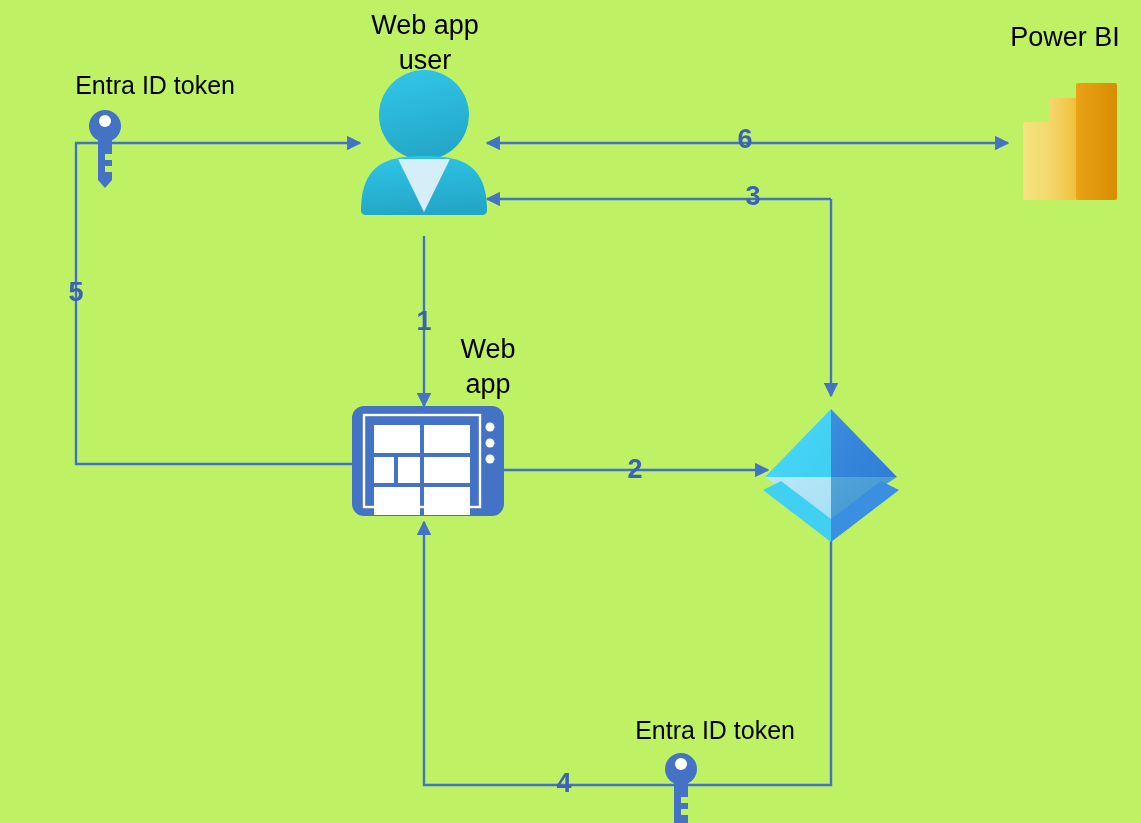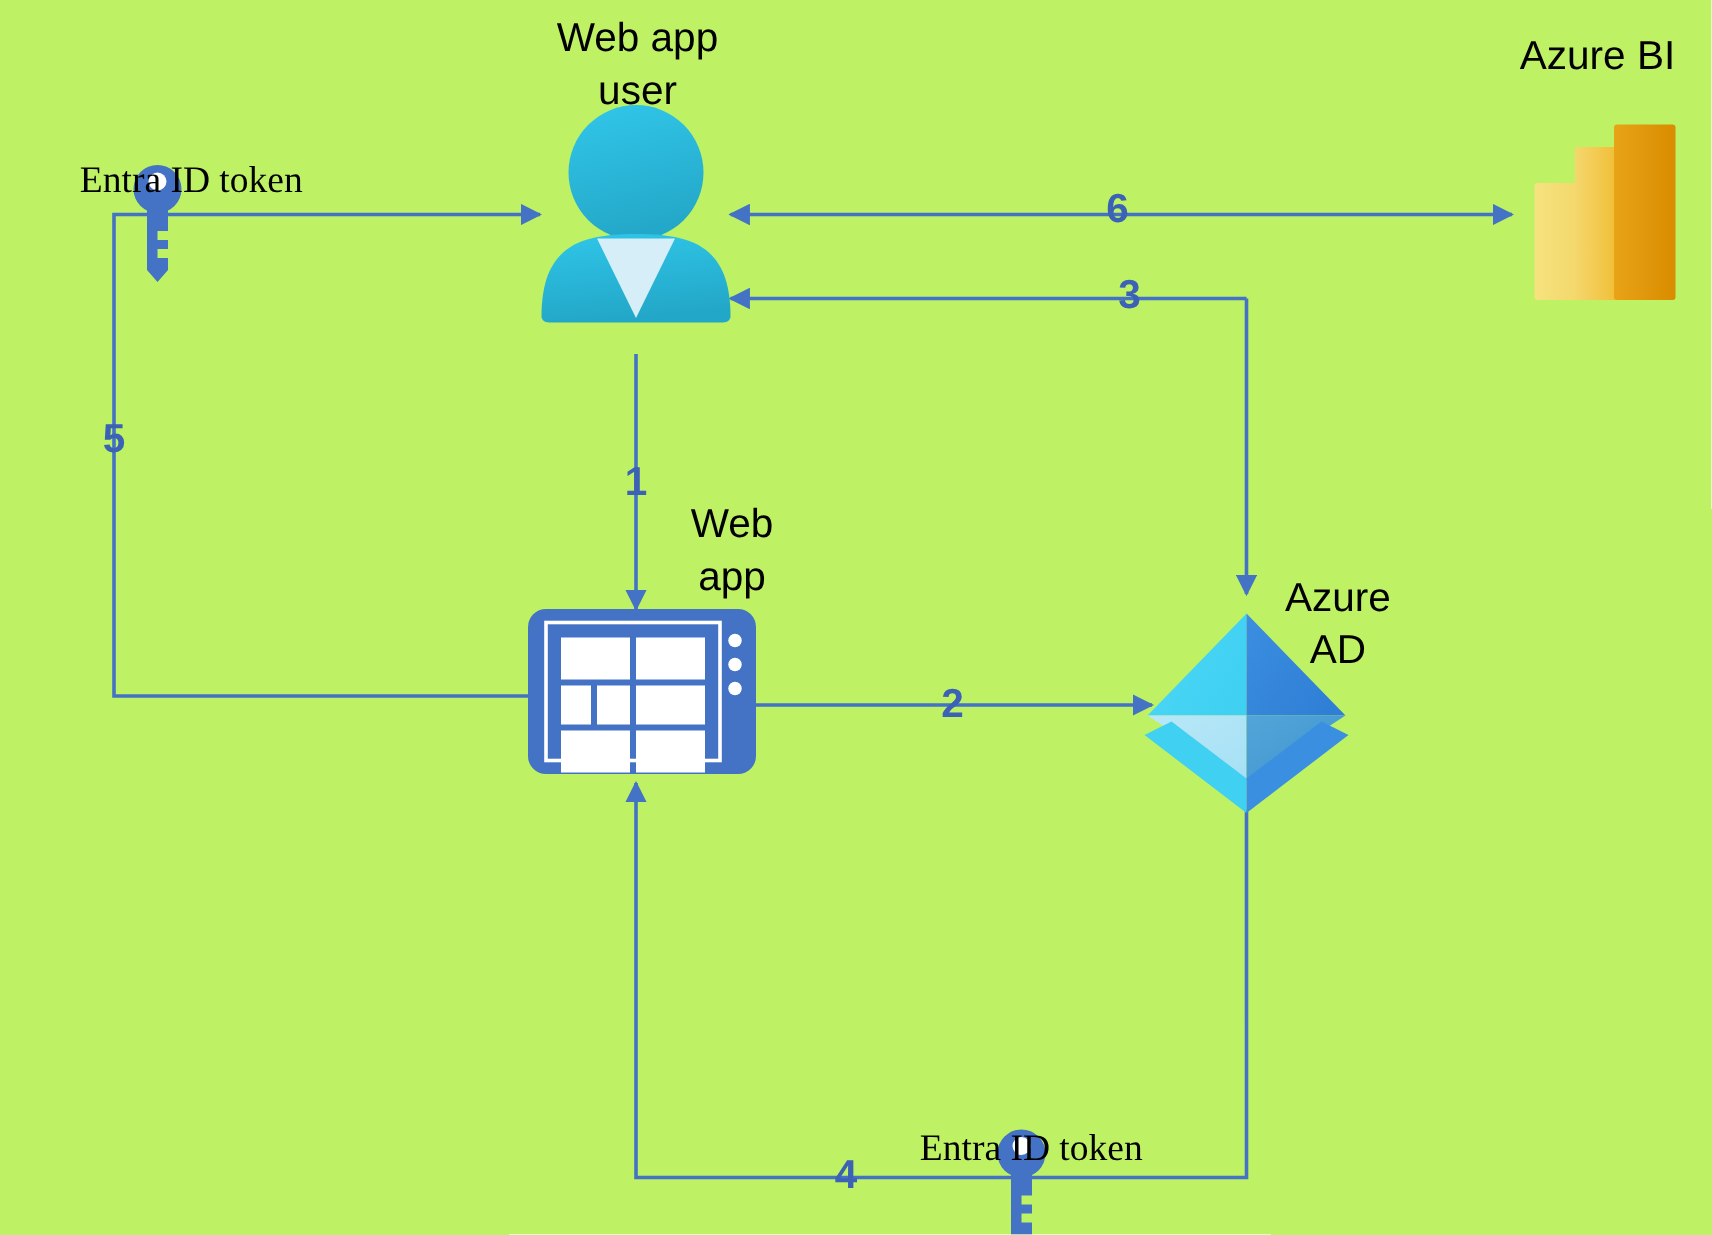--- a/index.html
+++ b/index.html
@@ -40,24 +40,23 @@
     font-size: 27px;
     line-height: 27px;
     text-align: center;
     font-family: "Liberation Sans", sans-serif;
   }
   .token-label {
     position: absolute;
     color: #000000;
     font-size: 25px;
     line-height: 30px;
-    text-align: center;
+    text-align: right;
     white-space: nowrap;
-    font-family: Liberation Serif, serif;
-    margin-top: 36px;
+    font-family: Liberation Sans, sans-serif;
   }
 </style>
 </head>
 <body>
 
 <div id="canvas">
 
   <svg id="diagram-svg" viewBox="0 0 1141 823">
     <defs>
       <marker id="arrow-r" viewBox="0 0 10 10" refX="9" refY="5" markerWidth="6" markerHeight="6" orient="auto-start-reverse">
@@ -174,27 +173,25 @@
       <circle cx="14" cy="16" r="16" fill="#4472c4"></circle>
       <circle cx="14" cy="11" r="6" fill="#ffffff"></circle>
       <path d="M 7 30 L 21 30 L 21 44 L 14 44 L 14 50 L 21 50 L 21 56
                L 14 56 L 14 62 L 21 62 L 21 70 L 14 78 L 7 70 Z" fill="#4472c4"></path>
     </g>
   </svg>
 
   <div class="node-label" style="left:360px; top:8px; width:130px;">Web app
 user</div>
 
-  <div class="node-label" style="left:1000px; top:20px; width:130px;">Azure BI</div>
+  <div class="node-label" style="left:1000px; top:20px; width:130px;">Power BI</div>
 
   <div class="node-label" style="left:440px; top:332px; width:96px;text-align:center;">Web
 app</div>
 
-  <div class="node-label" style="left:842px; top:381px; width:100px;">Azure
-AD</div>
 
   <div class="token-label" style="left:20px; top:70px; width:215px;">Entra ID token</div>
 
   <div class="token-label" style="left:580px; top:715px; width:215px;">Entra ID token</div>
 
   <div class="step-label" style="left:412px; top:308px; width:24px;">1</div>
 
   <div class="step-label" style="left:623px; top:456px; width:24px;">2</div>
 
   <div class="step-label" style="left:741px; top:183px; width:24px;">3</div>

